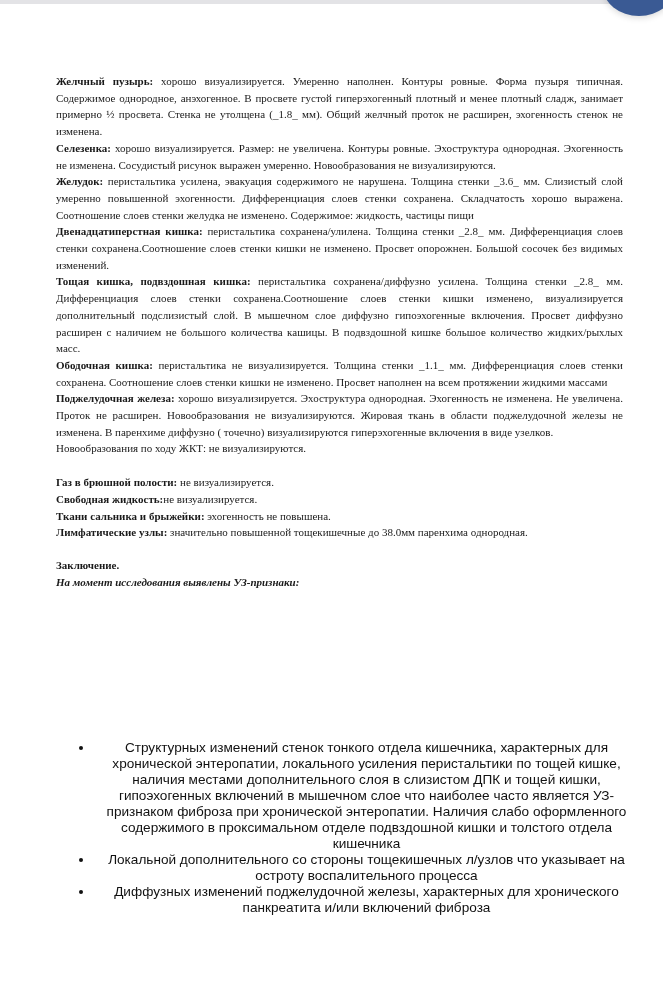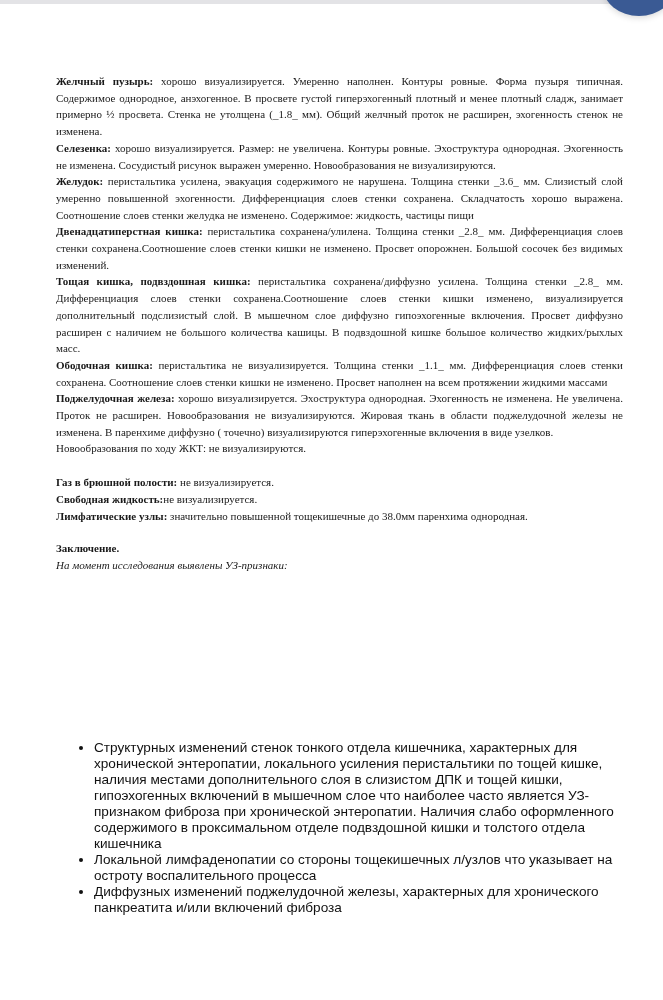--- a/index.html
+++ b/index.html
@@ -20,26 +20,26 @@
   .doc {
     position: absolute; left: 49px; top: 73px; width: 567px;
     font-size: 11px; line-height: 16.7px; text-align: justify; margin-left: 7px;
   }
   .doc p { margin: 0; }
   .doc .b { font-weight: bold; }
   .doc .bi { font-weight: bold; }
   .gap { height: 17px; }
   .gap2 { height: 16px; }
   .concl-title { font-weight: bold; }
-  .concl-sub { font-weight: normal; font-style: italic; }
+  .concl-sub { font-weight: bold; font-style: italic; }
   ul.findings {
     position: absolute; left: 70px; top: 740px; width: 545px;
     margin: 0; padding: 0 0 0 24px;
     font-family: "Liberation Sans", sans-serif; font-size: 13.6px; line-height: 16px;
-    text-align: left; color: #111;
+    text-align: center; color: #111;
   }
   ul.findings li { margin: 0; padding-left: 0; }
 </style>
 </head>
 <body>
 
 <div class="topbar"></div>
 <div class="fab"></div>
 
 <div class="doc">
@@ -47,23 +47,24 @@
   <p><span class="b">Селезенка:</span><span> хорошо визуализируется. Размер: не увеличена. Контуры ровные. Эхоструктура однородная. Эхогенность не изменена. Сосудистый рисунок выражен умеренно. Новообразования не визуализируются.</span></p>
   <p><span class="bi">Желудок:</span><span> перистальтика усилена, эвакуация содержимого не нарушена. Толщина стенки _3.6_ мм. Слизистый слой умеренно повышенной эхогенности. Дифференциация слоев стенки сохранена. Складчатость хорошо выражена. Соотношение слоев стенки желудка не изменено. Содержимое: жидкость, частицы пищи</span></p>
   <p><span class="bi">Двенадцатиперстная кишка:</span><span> перистальтика сохранена/улилена. Толщина стенки _2.8_ мм. Дифференциация слоев стенки сохранена.Соотношение слоев стенки кишки не изменено. Просвет опорожнен.  Большой сосочек без видимых изменений.</span></p>
   <p><span class="bi">Тощая кишка, подвздошная кишка:</span><span> перистальтика сохранена/диффузно усилена. Толщина стенки _2.8_ мм. Дифференциация слоев стенки сохранена.Соотношение слоев стенки кишки  изменено, визуализируется дополнительный подслизистый слой. В мышечном слое диффузно гипоэхогенные включения. Просвет диффузно расширен с наличием не большого количества кашицы. В подвздошной кишке большое количество жидких/рыхлых масс.</span></p>
   <p><span class="bi">Ободочная кишка:</span><span> перистальтика не визуализируется. Толщина стенки _1.1_ мм. Дифференциация слоев стенки сохранена. Соотношение слоев стенки кишки не изменено. Просвет наполнен на всем протяжении жидкими массами</span></p>
   <p><span class="b">Поджелудочная железа:</span><span> хорошо визуализируется. Эхоструктура однородная. Эхогенность не изменена. Не увеличена. Проток не расширен. Новообразования не визуализируются. Жировая ткань в области поджелудочной железы не изменена. В паренхиме диффузно ( точечно) визуализируются гиперэхогенные включения в виде узелков.</span></p>
   <p><span>Новообразования по ходу ЖКТ: не визуализируются.</span></p>
   <div class="gap"></div>
   <p><span class="b">Газ в брюшной полости:</span><span> не визуализируется.</span></p>
   <p><span class="b">Свободная жидкость:</span><span>не визуализируется.</span></p>
+  <p><span class="b">Ткани сальника и брыжейки:</span><span> эхогенность не повышена.</span></p>
   <p><span class="b">Лимфатические узлы:</span><span> значительно повышенной тощекишечные  до 38.0мм паренхима однородная.</span></p>
   <div class="gap2"></div>
   <p class="concl-title">Заключение.</p>
   <p class="concl-sub">На момент исследования выявлены УЗ-признаки:</p>
 </div>
 
 <ul class="findings">
   <li>Структурных изменений стенок тонкого отдела кишечника, характерных для хронической энтеропатии, локального усиления перистальтики по тощей кишке, наличия местами дополнительного слоя в слизистом ДПК и тощей кишки, гипоэхогенных включений в мышечном слое что наиболее часто является УЗ-признаком фиброза при хронической энтеропатии. Наличия слабо оформленного содержимого в проксимальном отделе подвздошной кишки и толстого отдела кишечника</li>
-  <li>Локальной лимфаденопатии со стороны тощекишечных л/узлов что указывает на остроту воспалительного процесса</li>
+  <li>Локальной дополнительного со стороны тощекишечных л/узлов что указывает на остроту воспалительного процесса</li>
   <li>Диффузных изменений поджелудочной железы, характерных для хронического панкреатита и/или включений фиброза</li>
 </ul>
 
 </body></html>

